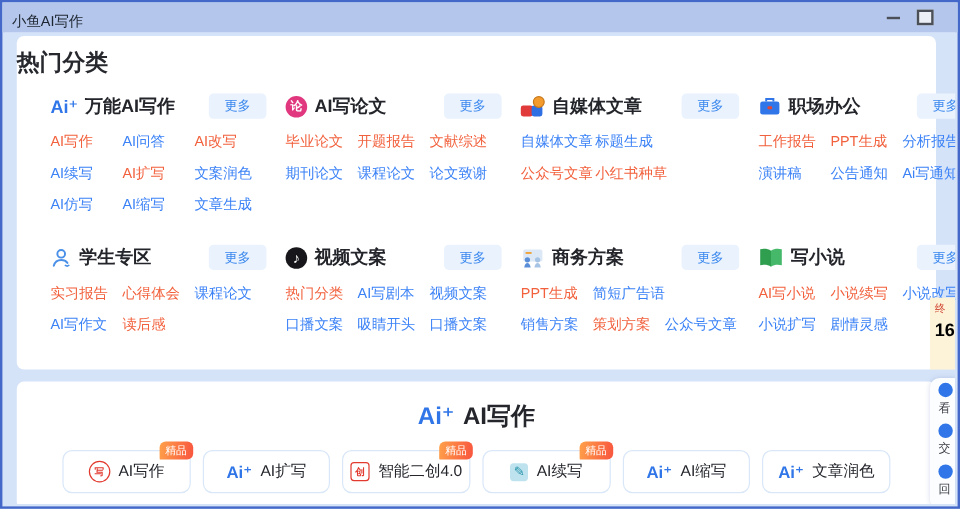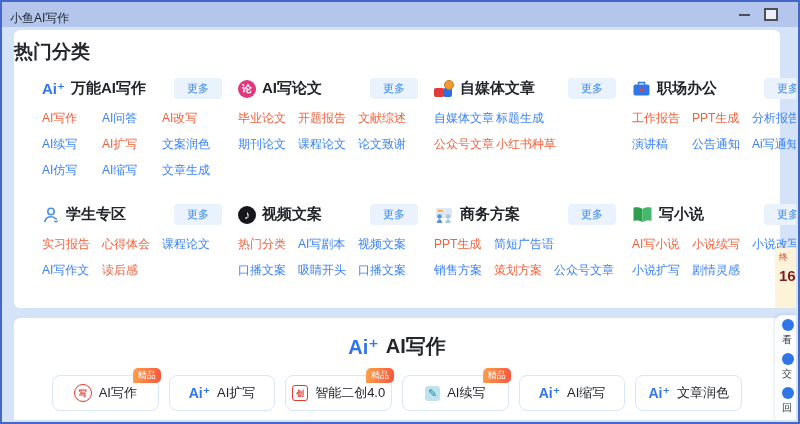--- a/index.html
+++ b/index.html
@@ -54,21 +54,21 @@
          color:#fff;font-size:9px;line-height:9px;padding:3px 5px;border-radius:5px 5px 5px 1px;}
   .ic-ring{width:16px;height:16px;border-radius:50%;border:1.5px solid #e23a2e;color:#e23a2e;
            font-size:8px;font-weight:bold;}
   .ic-sq{width:14px;height:14px;border:1.5px solid #e23a2e;border-radius:3px;color:#e23a2e;
          font-size:8px;font-weight:bold;}
   .ic-pen{width:15px;height:15px;background:#bfe3ee;border-radius:3px;color:#1f8fa8;font-size:11px;}
   
   .promo{position:absolute;right:0;top:221px;width:21px;height:60px;background:#fdf3d9;
          padding:3px 0 0 4px;box-sizing:border-box;overflow:hidden;cursor:pointer;}
   .promo-line{font-size:9px;color:#d14a35;}
-  .promo-num{font-size:15px;font-weight:bold;color:#7f1d1d;margin-top:3px;}
+  .promo-num{font-size:15px;font-weight:bold;color:#000000;margin-top:3px;}
   .float-panel{position:absolute;right:0;top:288px;width:21px;height:109px;background:#fbfdff;
                border-radius:8px 0 0 8px;box-shadow:0 0 4px rgba(80,110,180,.25);
                padding-top:4px;box-sizing:border-box;overflow:hidden;}
   .float-item{display:flex;flex-direction:column;align-items:flex-end;margin-bottom:6px;cursor:pointer;}
   .float-dot{width:12px;height:12px;border-radius:50%;background:#3076e8;margin-right:2px;}
   .float-label{font-size:10px;color:#3c3f46;margin:2px 4px 0 0;}
   svg{display:block;}
 </style>
 </head>
 <body>

